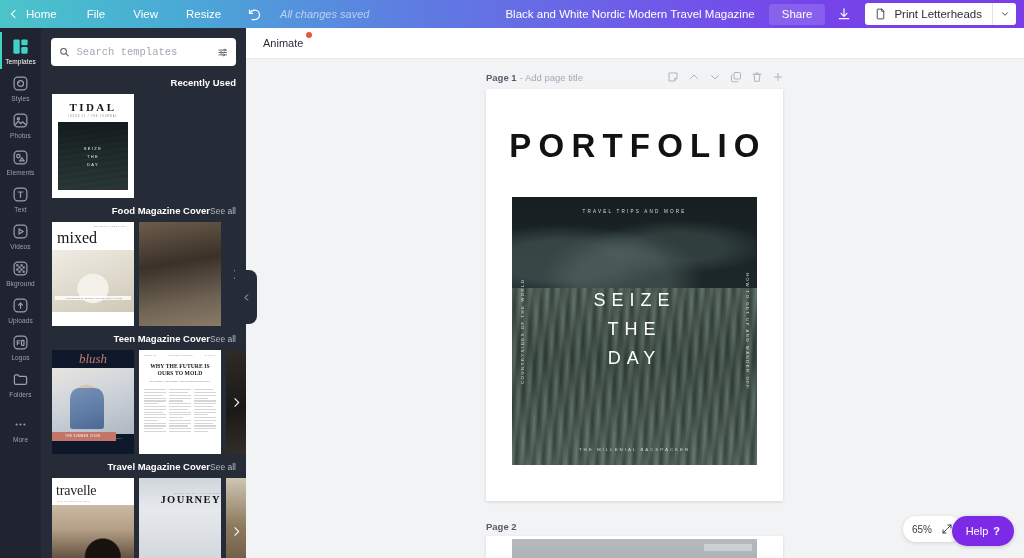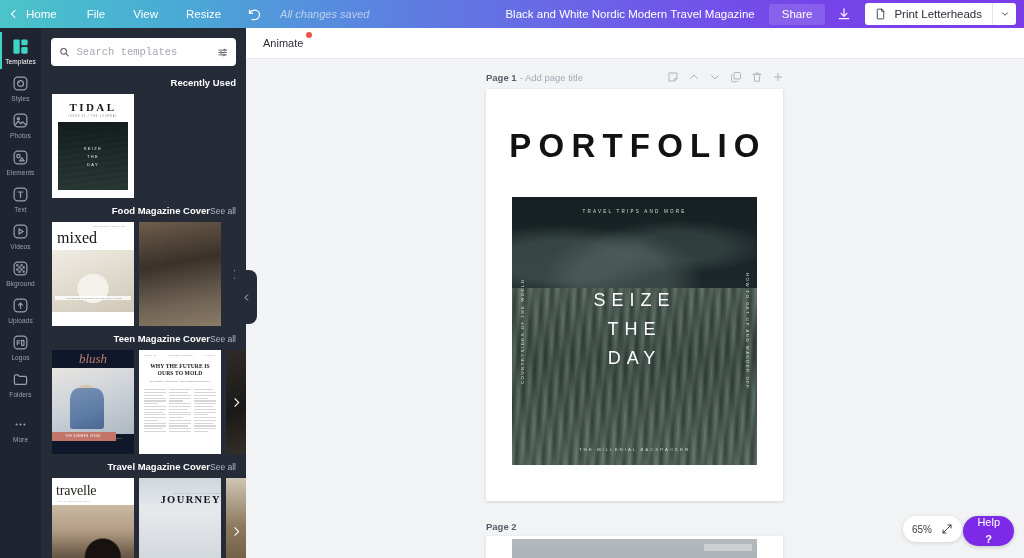--- a/index.html
+++ b/index.html
@@ -375,21 +375,21 @@
     position: absolute; right: 62px; bottom: 16px; height: 26px;
     background: #ffffff; border-radius: 13px; display: flex; align-items: center;
     padding: 0 9px; gap: 8px; box-shadow: 0 1px 4px rgba(0,0,0,.14); z-index: 45;
   }
   .zoom-val { font-size: 10px; color: #3a3a46; cursor: pointer; }
   .zoom-exp { width: 13px; height: 13px; cursor: pointer; display: flex; align-items: center; justify-content: center; }
   .help-btn {
     position: absolute; right: 10px; bottom: 12px; height: 30px;
     background: #7d2ae8; border-radius: 15px; color: #fff;
     display: flex; align-items: center; gap: 5px; padding: 0 14px;
-    font-size: 11px; cursor: pointer; box-shadow: 0 1px 4px rgba(0,0,0,.2); z-index: 45; flex-direction: column;
+    font-size: 11px; cursor: pointer; box-shadow: 0 1px 4px rgba(0,0,0,.2); z-index: 45;
   }
   .help-q { font-weight: bold; font-size: 11px; }
 </style>
 </head>
 <body>
 
 <div id="app">
 
   <div class="topbar">
     <div class="tb-left">

